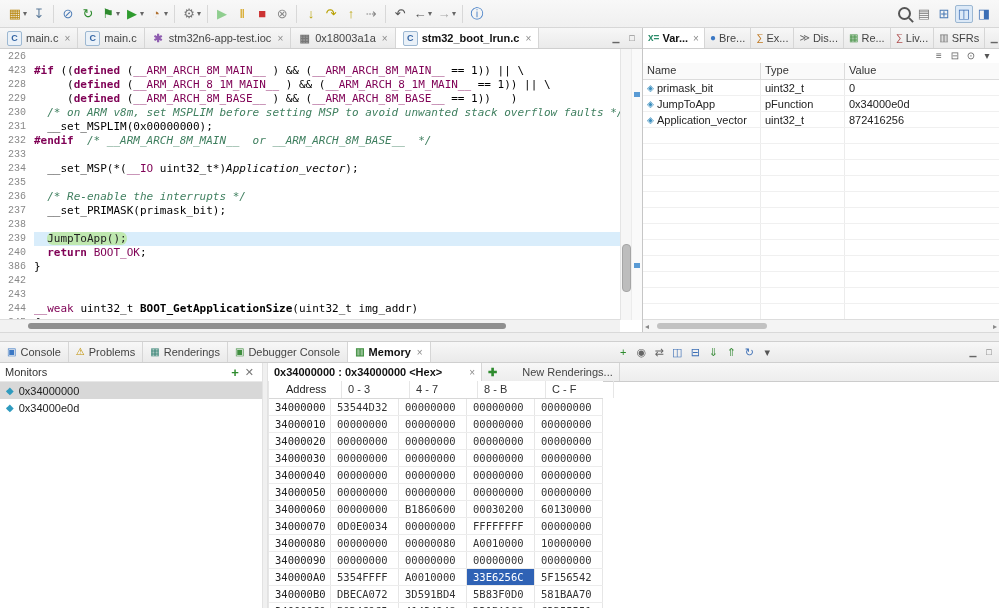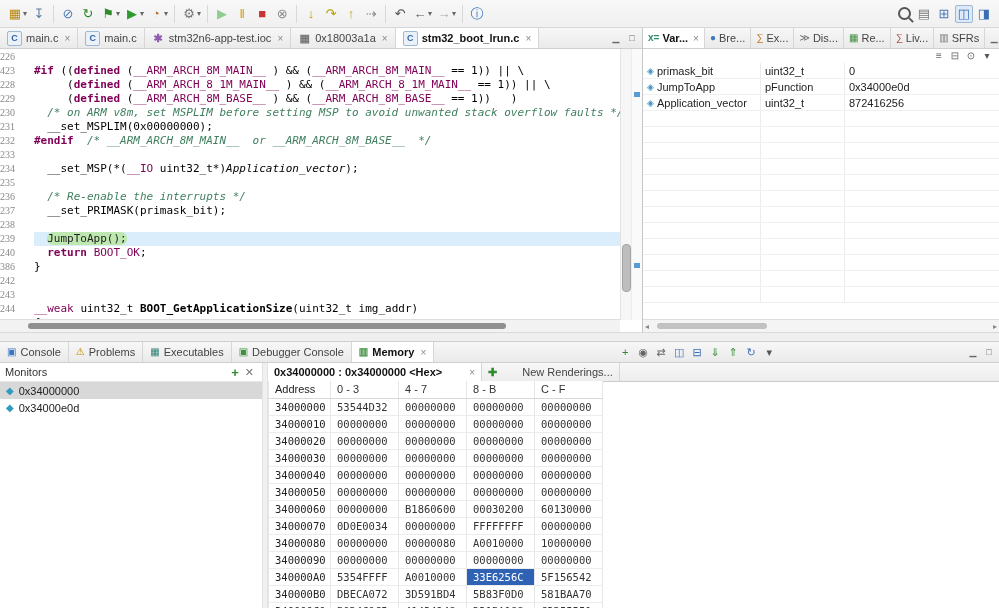--- a/index.html
+++ b/index.html
@@ -30,22 +30,22 @@
   .ftype{width:13px;height:13px;font-size:9px;font-weight:bold;display:flex;align-items:center;justify-content:center;border-radius:2px;}
   .ftype-c{color:#3465a4;border:1px solid #9db8d2;background:#eaf1f8;}
   .ftype-ioc{color:#8f5db0;font-size:11px;border:none;}
   .ftype-bin{color:#777;font-size:11px;border:none;}
   .tab-controls{margin-left:auto;display:flex;align-items:center;padding-right:3px;}
   .wctl{width:14px;height:14px;font-size:9px;color:#666;display:flex;align-items:center;justify-content:center;margin-left:2px;}
 
   
   .editor-area{position:absolute;left:0;top:28px;width:642px;height:304px;background:#fff;box-sizing:border-box;}
   .editor-body{position:absolute;left:0;top:21px;right:0;bottom:12px;overflow:hidden;background:#fff;}
-  .gutter{position:absolute;left:0;top:1px;width:30px;text-align:left;color:#888;
-          font-family:Liberation Serif, serif;font-size:10px;line-height:14px;}
+  .gutter{position:absolute;left:0;top:1px;width:30px;text-align:right;color:#888;
+          font-family:Liberation Mono, monospace;font-size:10px;line-height:14px;}
   .gln{height:14px;padding-right:4px;}
   .code{position:absolute;left:34px;top:1px;right:22px;font-family:"DejaVu Sans Mono",monospace;
         font-size:11px;line-height:14px;white-space:pre;}
   .cl{height:14px;}
   .cl.hl{background:#d9edfb;}
   .tk-pl{color:#000;}
   .tk-pp,.tk-kw{color:#7f0055;font-weight:bold;}
   .tk-mc{color:#7f0055;}
   .tk-cm{color:#3f7f5f;font-style:italic;}
   .tk-num{color:#000;}
@@ -97,21 +97,21 @@
   .mon-item{height:17px;display:flex;align-items:center;gap:5px;padding-left:6px;font-size:11px;color:#222;}
   .mon-item.selected{background:#d8d8d8;}
   .mon-dia{color:#2f9bbf;font-size:10px;}
   .bsash{position:absolute;left:262px;top:0;width:6px;bottom:0;background:#f0f0f0;border-left:1px solid #e2e2e2;border-right:1px solid #e2e2e2;box-sizing:border-box;}
   .mem-area{position:absolute;left:268px;top:0;right:0;bottom:0;background:#fff;}
   .mem-tabs{height:18px;display:flex;align-items:stretch;border-bottom:1px solid #ccc;background:linear-gradient(#f7f7f7,#ededed);font-size:11px;}
   .mem-tabs .tab{padding:0 6px;gap:25px;}
   .mt{position:absolute;left:0;top:18px;width:334px;border-left:1px solid #e6e6e6;
       font-family:"DejaVu Sans Mono",monospace;font-size:10.5px;}
   .mt-head{display:flex;height:17px;background:#fff;border-bottom:1px solid #d8d8d8;color:#222;
-           font-family:"Liberation Sans",sans-serif;font-size:11px;}
+           font-family:"Liberation Sans",sans-serif;font-size:11px;padding-left:11px;}
   .mt-row{display:flex;height:17px;border-bottom:1px solid #ececec;box-sizing:border-box;}
   .mc{width:68px;flex:none;padding:2px 0 0 6px;border-right:1px solid #e6e6e6;box-sizing:border-box;color:#333;overflow:hidden;}
   .mc.addr{width:62px;color:#222;}
   .mc.sel{background:#2f62b5;color:#fff;}
 </style>
 </head>
 <body>
 
 <div class="app">
 
@@ -265,20 +265,25 @@
           <span class="wctl">▁</span>
         </span>
       </div>
     <div class="rp-toolbar" id="rp-toolbar">
         <span class="ticon" style="color: rgb(102, 102, 102);">≡</span>
         <span class="ticon" style="color: rgb(102, 102, 102);">⊟</span>
         <span class="ticon" style="color: rgb(102, 102, 102);">⊙</span>
         <span class="ticon" style="color: rgb(85, 85, 85);">▾</span>
       </div>
     <div class="vt">
+      <div class="vt-head" id="vt-head">
+          <div class="c name">Name</div>
+          <div class="c type">Type</div>
+          <div class="c value">Value</div>
+        </div>
       <div id="vt-body">
           <div class="vt-row">
             <div class="c name">
               <span class="vicon">◈</span>
               <span>primask_bit</span>
             </div>
             <div class="c type">uint32_t</div>
             <div class="c value">0</div>
           </div>
           <div class="vt-row">
@@ -373,21 +378,21 @@
         <div class="tab">
           <span class="gicon" style="color: rgb(59, 120, 196);">▣</span>
           <span>Console</span>
         </div>
         <div class="tab">
           <span class="gicon" style="color: rgb(192, 144, 0);">⚠</span>
           <span>Problems</span>
         </div>
         <div class="tab">
           <span class="gicon" style="color: rgb(47, 127, 111);">▦</span>
-          <span>Executables</span>
+          <span>Renderings</span>
         </div>
         <div class="tab">
           <span class="gicon" style="color: rgb(63, 143, 63);">▣</span>
           <span>Debugger Console</span>
         </div>
         <div class="tab active">
           <span class="gicon" style="color: rgb(63, 143, 63);">▥</span>
           <span>Memory</span>
           <span class="tclose">×</span>
         </div>

